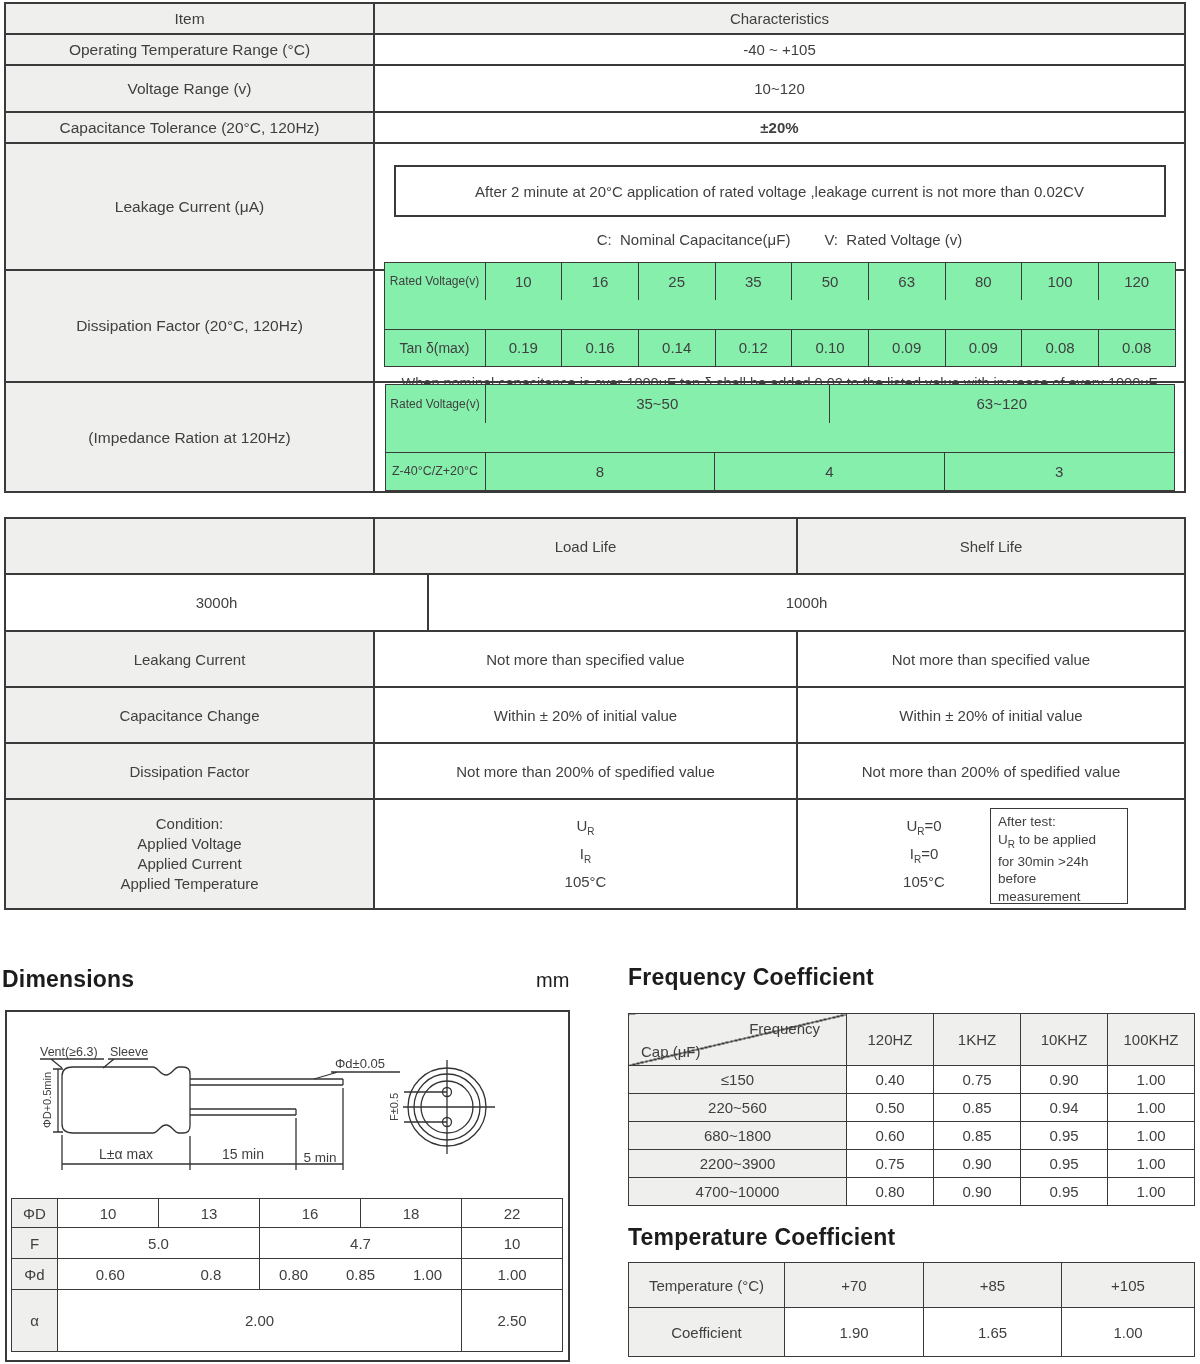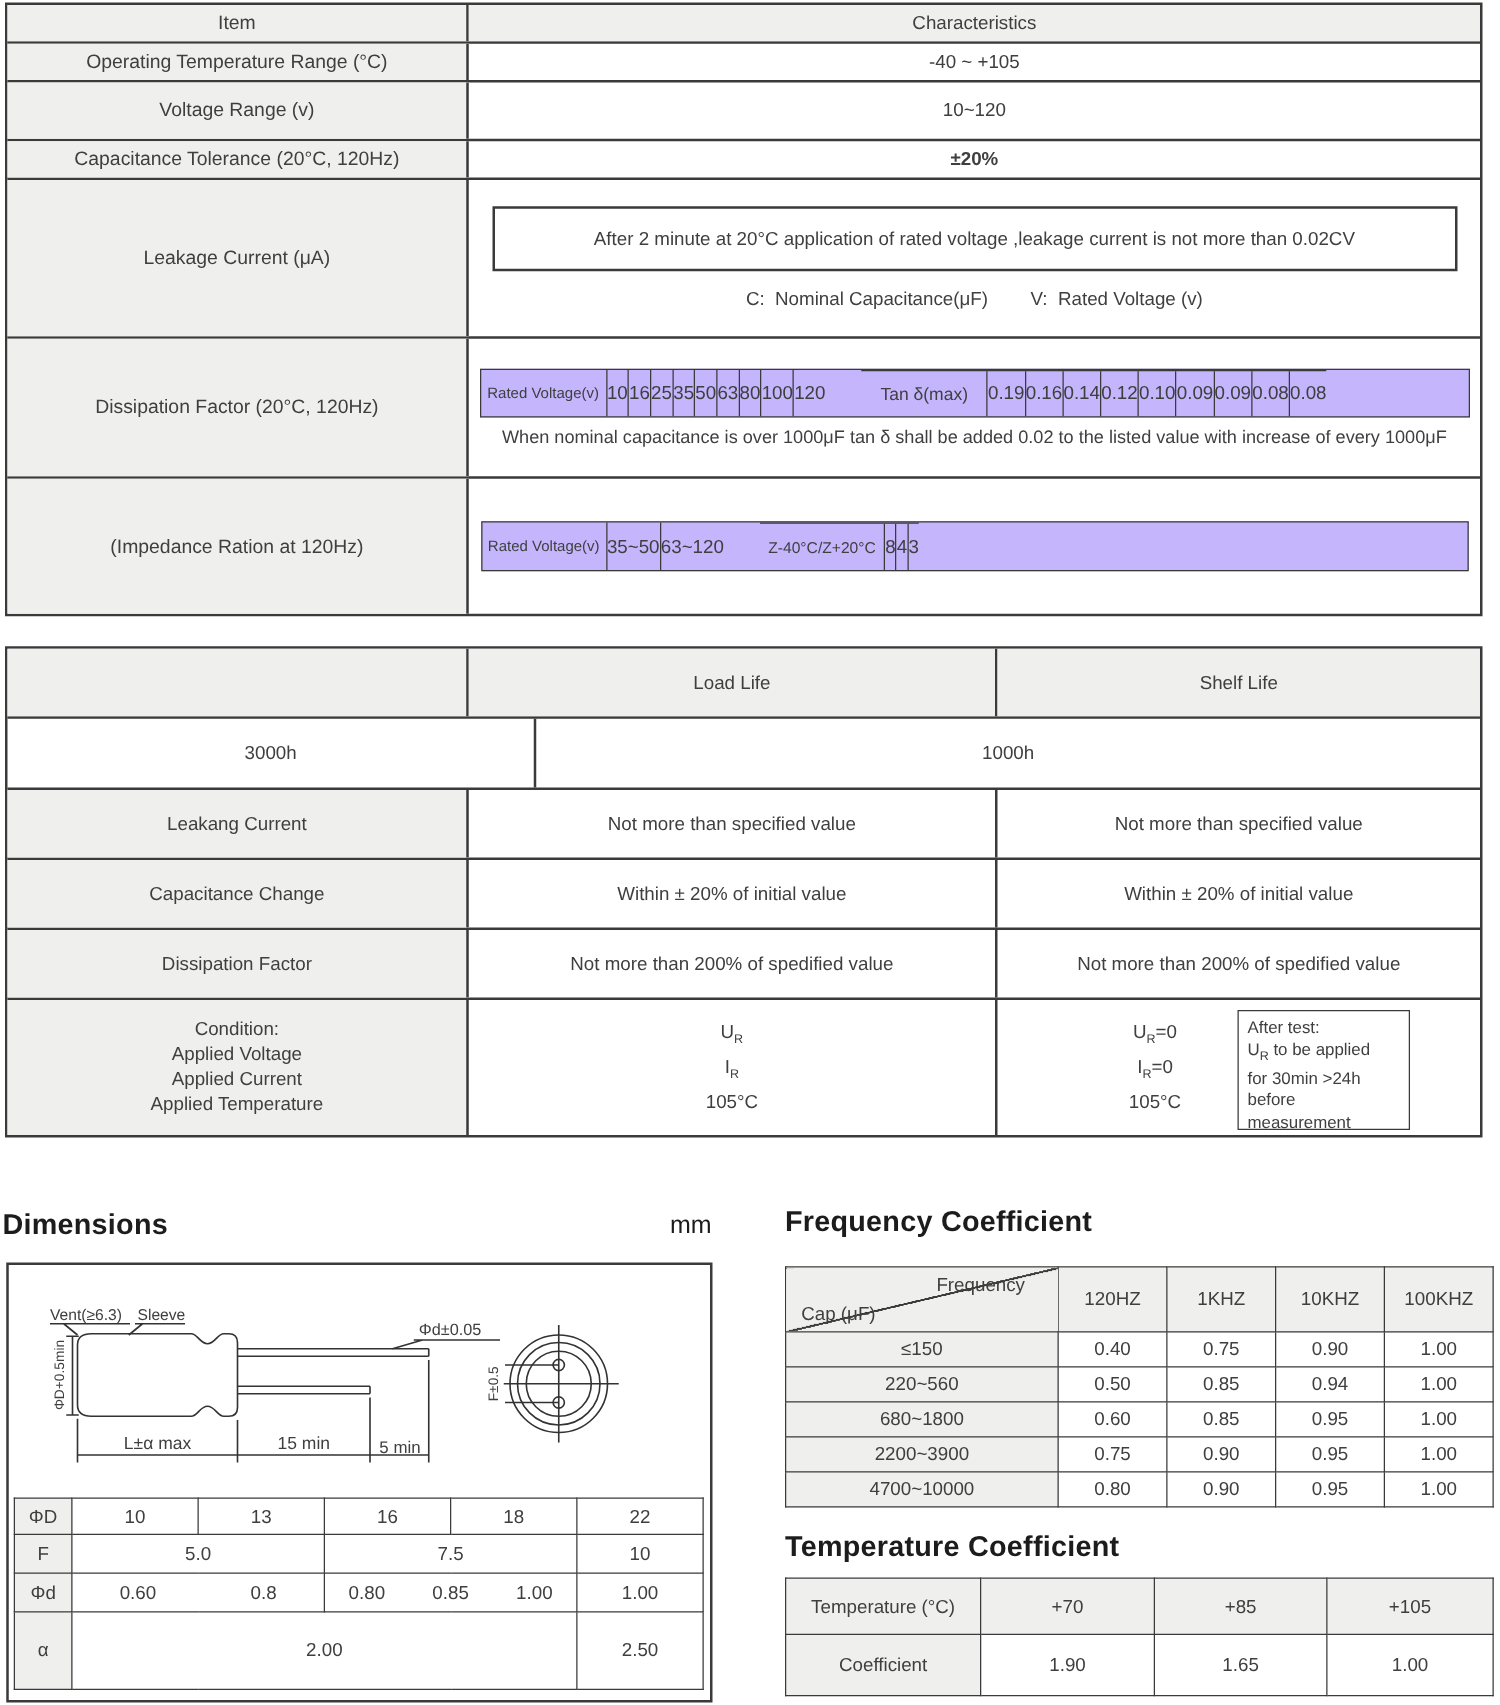--- a/index.html
+++ b/index.html
@@ -15,21 +15,21 @@
              display:flex; flex-direction:column; align-items:center; justify-content:center;
              text-align:left; font-size:15.5px; }
   .t1-right { flex:1; display:flex; flex-direction:column; align-items:center; justify-content:center; }
   .t1-head .t1-right { background:#efefed; }
 
   .leak-box { width:772px; height:52px; border:2px solid #3a3a3a; display:flex;
               align-items:center; justify-content:center; margin-bottom:14px; font-size:15px; }
   .leak-legend span { white-space:pre; }
   .leak-legend { display:flex; gap:34px; font-size:15px; }
 
-  .mini { display:flex; flex-direction:row; border:1.5px solid #3a3a3a; background:#c4b5fd;gap:29px; }
+  .mini { display:flex; flex-direction:column; border:1.5px solid #3a3a3a; background:#86efac;gap:29px; }
   .mini-row { display:flex; height:37px; }
   .mini-row + .mini-row { border-top:1.5px solid #3a3a3a; }
   .mini-cell { display:flex; align-items:center; justify-content:center; border-right:1.5px solid #3a3a3a; font-size:15px; }
   .mini-cell:last-child { border-right:none; }
   .mini-lab { font-size:12px; }
   .diss-note { font-size:14.5px; margin-top:8px; white-space:nowrap; }
 
   
   .t2 { position:absolute; left:4px; top:517px; width:1182px; height:393px;
         border:2px solid #3a3a3a; display:flex; flex-direction:column; font-size:15px; }
@@ -272,21 +272,21 @@
         <td class="lab">ΦD</td>
         <td>10</td>
         <td>13</td>
         <td>16</td>
         <td>18</td>
         <td>22</td>
       </tr>
       <tr style="height:31px">
         <td class="lab">F</td>
         <td colspan="2">5.0</td>
-        <td colspan="2">7.5</td>
+        <td colspan="2">4.7</td>
         <td>10</td>
       </tr>
       <tr style="height:31px">
         <td class="lab">Φd</td>
         <td colspan="2">
           <div class="dim-spread">
             <span>0.60</span>
             <span>0.8</span>
           </div>
         </td>

